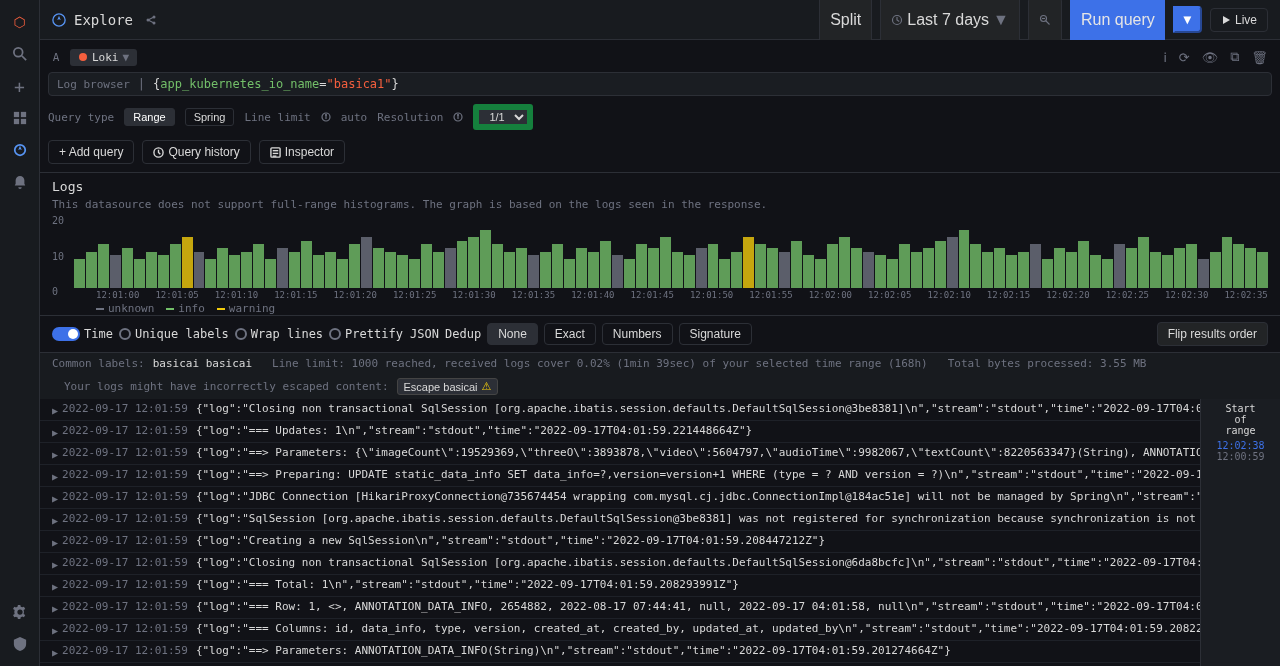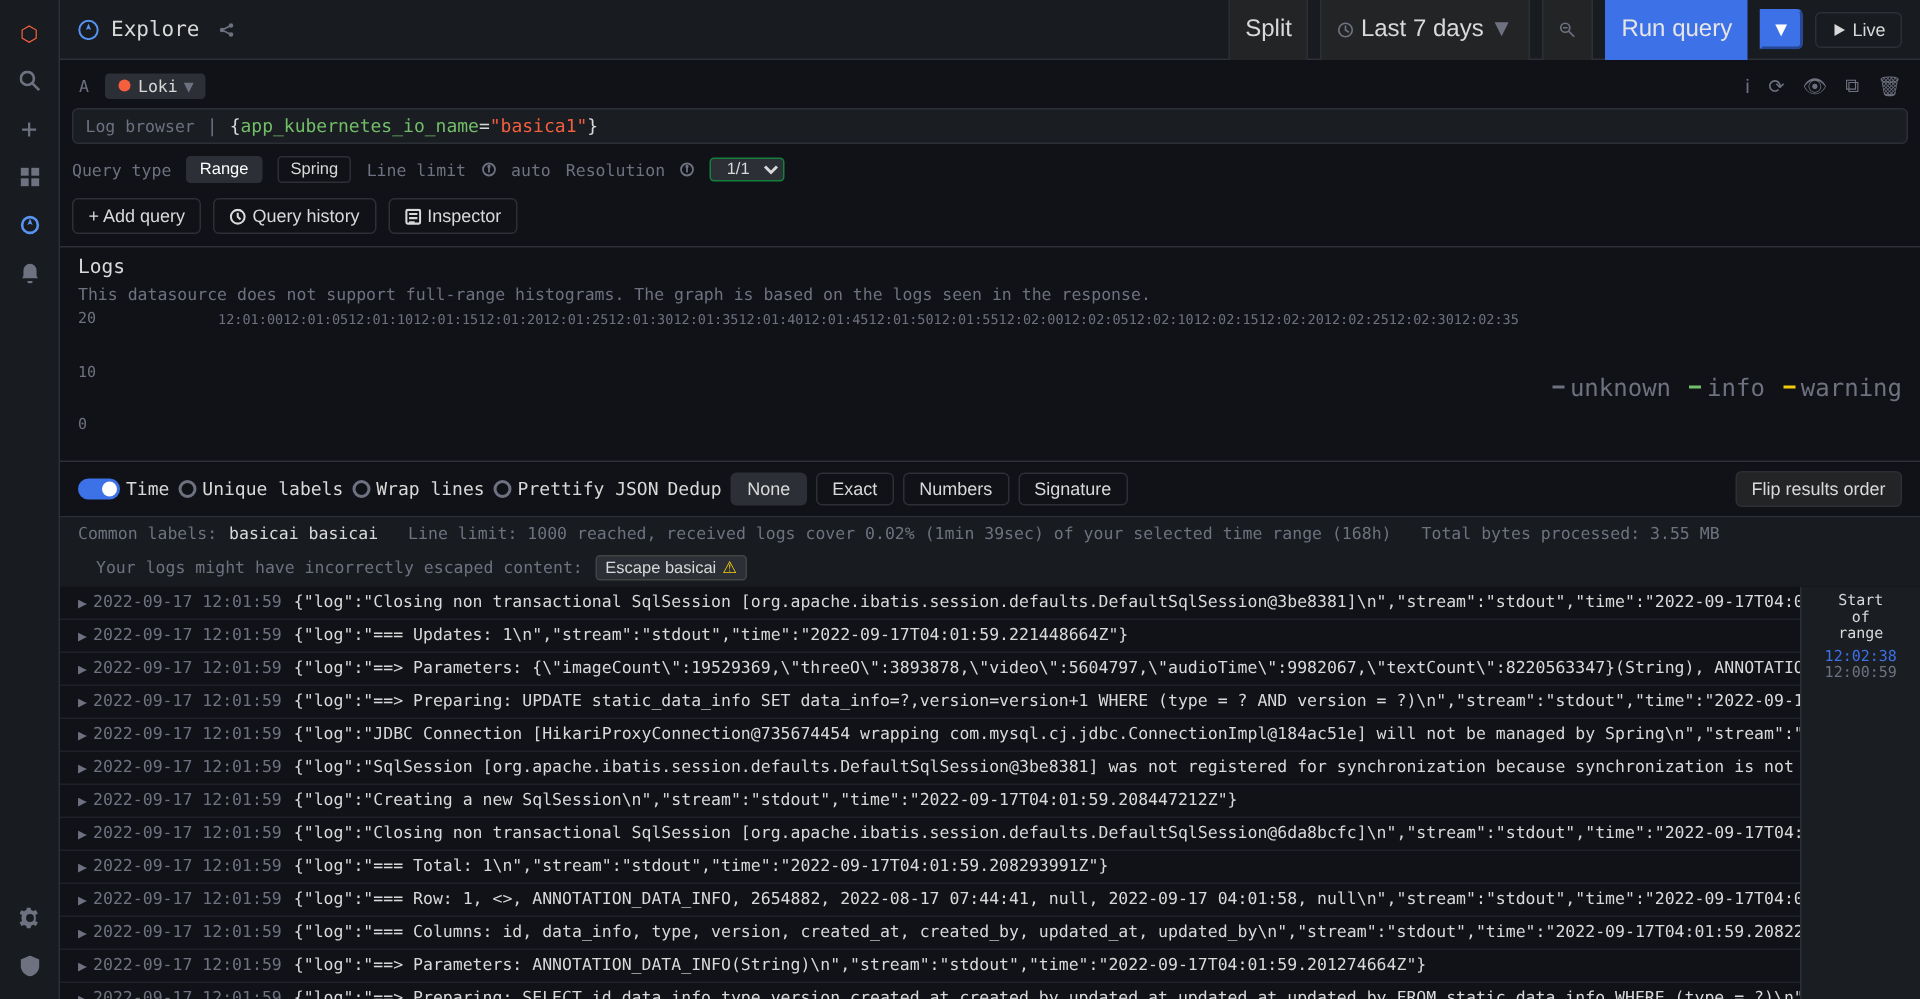--- a/index.html
+++ b/index.html
@@ -204,21 +204,21 @@
       padding: 2px 8px;
       border-radius: 3px;
       cursor: pointer;
     }
     .option-btn.active {
       background: #2c2f36;
       color: #fff;
     }
     .option-select {
       background: #2c2f36;
-      border: 1px solid #15803d;
+      border: 6px solid #15803d;
       color: #d9d9d9;
       font-size: 11px;
       padding: 0 6px;
       border-radius: 3px;
     }
 
     
     .toolbar-row {
       display: flex;
       align-items: center;
@@ -273,21 +273,21 @@
       flex-direction: column;
       justify-content: space-between;
       font-size: 10px;
       color: #6e7280;
       width: 18px;
     }
     .chart-area {
       margin-left: 22px;
       height: 100%;
       display: flex;
-      flex-direction: row;
+      flex-direction: column;
     }
     .chart-bars-container {
       flex: 1;
       display: flex;
       align-items: flex-end;
       gap: 1px;
       overflow: hidden;
     }
     .chart-bar-wrapper {
       flex: 1;
@@ -313,21 +313,21 @@
     .chart-legend {
       display: flex;
       gap: 12px;
       margin-left: 22px;
       margin-top: 2px;
     }
     .legend-item {
       display: flex;
       align-items: center;
       gap: 4px;
-      font-size: 16px;
+      font-size: 11px;
       color: #6e7280;
     }
     .legend-dot {
       width: 8px;
       height: 2px;
     }
     .legend-dot.unknown { background: #6e7280; }
     .legend-dot.info { background: #73bf69; }
     .legend-dot.warning { background: #f2cc0c; }
 

